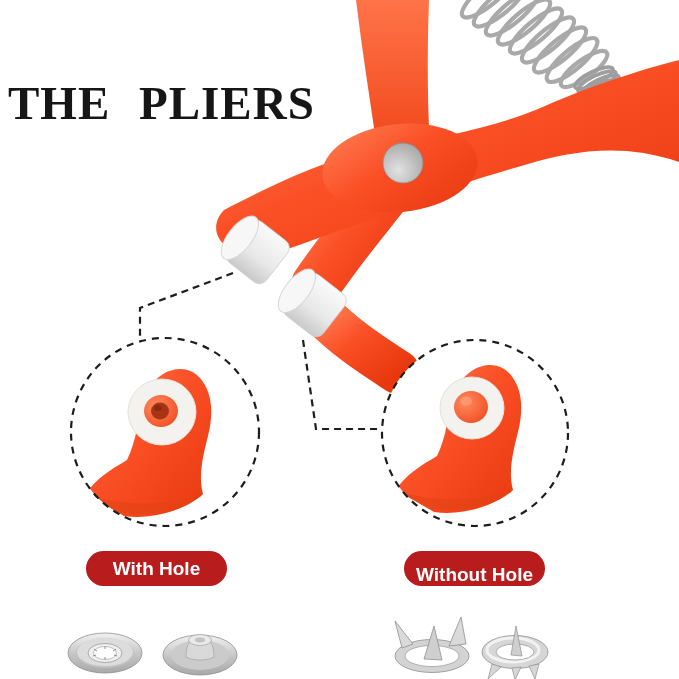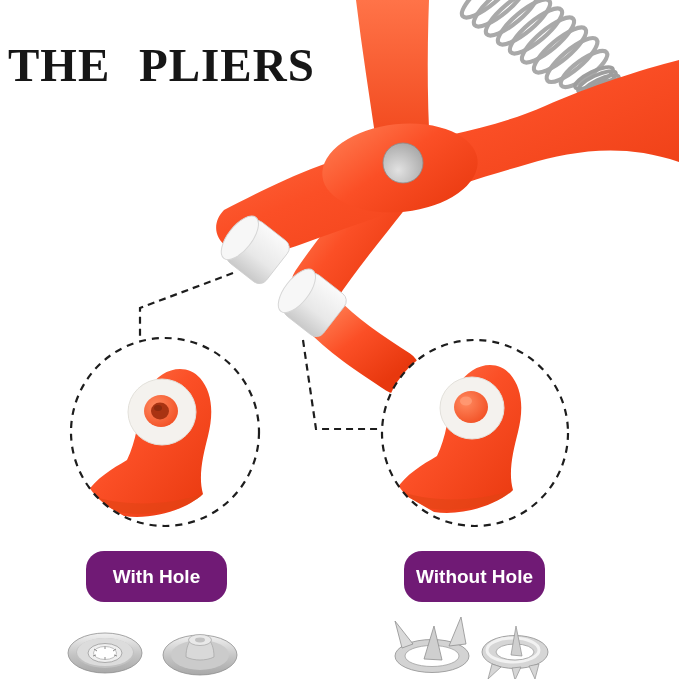--- a/index.html
+++ b/index.html
@@ -6,28 +6,28 @@
   .stage{
     position:relative;width:679px;height:679px;background:#ffffff;
     overflow:hidden;font-family:"Liberation Sans",sans-serif;
   }
   .scene{position:absolute;left:0;top:0;}
   .title{
     position:absolute;left:8px;top:38px;z-index:5;
     font-family:"Liberation Serif",serif;font-weight:700;color:#161616;
     font-size:47px;line-height:1.18;letter-spacing:1px;word-spacing:16px;
   }
-  .title .line{white-space:nowrap;}
+  .title .line{white-space:nowrap;margin-top:38px;}
   .pill{
-    position:absolute;z-index:6;width:141px;height:51px;border-radius:18px;
-    background:#701a75;color:#ffffff;display:flex;align-items:center;justify-content:center;
+    position:absolute;z-index:6;width:141px;height:35px;border-radius:18px;
+    background:#b91c1c;color:#ffffff;display:flex;align-items:center;justify-content:center;
     font-family:"Liberation Sans",sans-serif;font-weight:700;font-size:19px;
   }
   .pill.left{left:86px;top:551px;}
-  .pill.right{left:404px;top:551px;}
+  .pill.right{left:404px;top:551px;align-items:flex-end;}
 </style>
 </head>
 <body>
 
 <div class="stage">
 
   <svg class="scene" width="679" height="679" viewBox="0 0 679 679">
     <defs>
       <linearGradient id="orangeGrad" x1="0" y1="0" x2="1" y2="1">
         <stop offset="0" stop-color="#ff8055"></stop>

